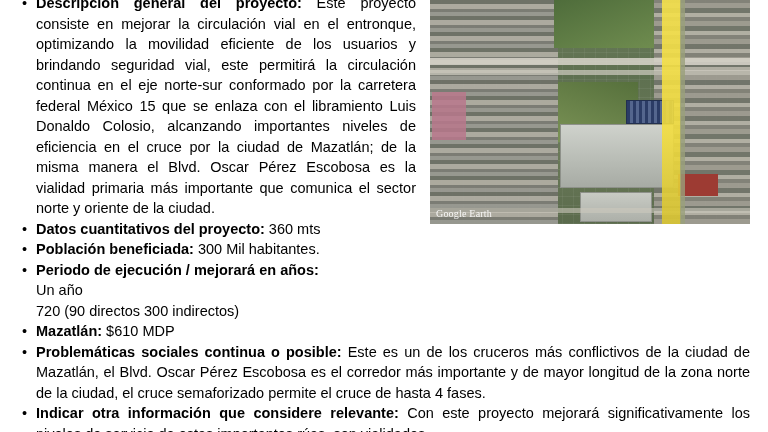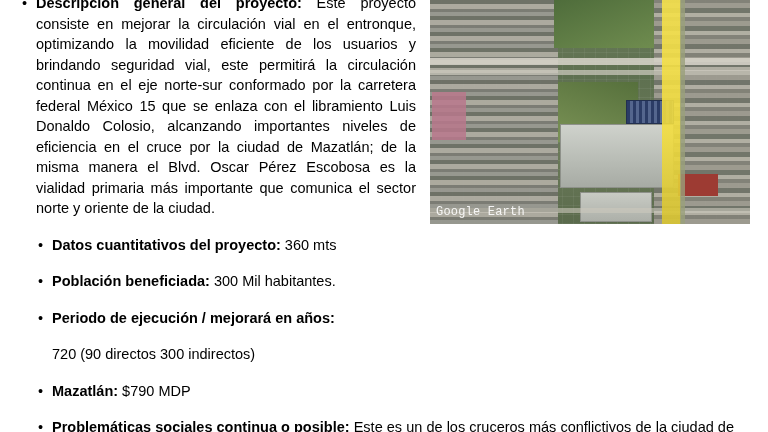--- a/index.html
+++ b/index.html
@@ -20,21 +20,21 @@
     height: 432px;
     box-sizing: border-box;
     padding: 0 18px 0 18px;
   }
   .bullet-item {
     position: relative;
     padding-left: 18px;
     font-size: 14.5px;
     line-height: 20.5px;
     text-align: justify;
-    margin: 16px;
+    margin: 0;
   }
   .bullet-item::before {
     content: "\2022";
     position: absolute;
     left: 4px;
     top: 0;
     font-size: 14.5px;
     line-height: 20.5px;
   }
   .no-bullet::before {
@@ -168,25 +168,25 @@
   .map-highlight-edge {
     position: absolute;
     left: 250px; top: 0; width: 5px; height: 100%;
     background: #9aa07a;
     opacity: 0.8;
   }
   .map-watermark {
     position: absolute;
     left: 6px;
     bottom: 5px;
-    font-size: 12px;
+    font-size: 10px;
     color: #ffffff;
     opacity: 0.9;
     letter-spacing: 0.2px;
-    font-family: Liberation Mono, monospace;
+    font-family: Liberation Serif, serif;
   }
 </style>
 </head>
 <body>
 
 <div class="page">
 
   <div class="img-float">
     <div class="map"></div>
     <div class="map-left"></div>
@@ -215,28 +215,31 @@
   </div>
 
   <div class="bullet-item">
     <span class="lead">Población beneficiada:</span><span> 300 Mil habitantes.</span>
   </div>
 
   <div class="bullet-item">
     <span class="lead">Periodo de ejecución / mejorará en años:</span><span></span>
   </div>
 
+  <div class="bullet-item no-bullet">
+    <span>Un año</span>
+  </div>
 
 
   <div class="bullet-item no-bullet">
     <span>720 (90 directos 300 indirectos)</span>
   </div>
 
   <div class="bullet-item">
-    <span class="lead">Mazatlán:</span><span> $790 MDP</span>
+    <span class="lead">Mazatlán:</span><span> $610 MDP</span>
   </div>
 
   <div class="bullet-item">
     <span class="lead">Problemáticas sociales continua o posible:</span><span> Este es un de los cruceros más conflictivos de la ciudad de Mazatlán, el Blvd. Oscar Pérez Escobosa es el corredor más importante y de mayor longitud de la zona norte de la ciudad, el cruce semaforizado permite el cruce de hasta 4 fases.</span>
   </div>
 
   <div class="bullet-item">
     <span class="lead">Indicar otra información que considere relevante:</span><span> Con este proyecto mejorará significativamente los niveles de servicio de estas importantes rúas, son vialidades</span>
   </div>
 

